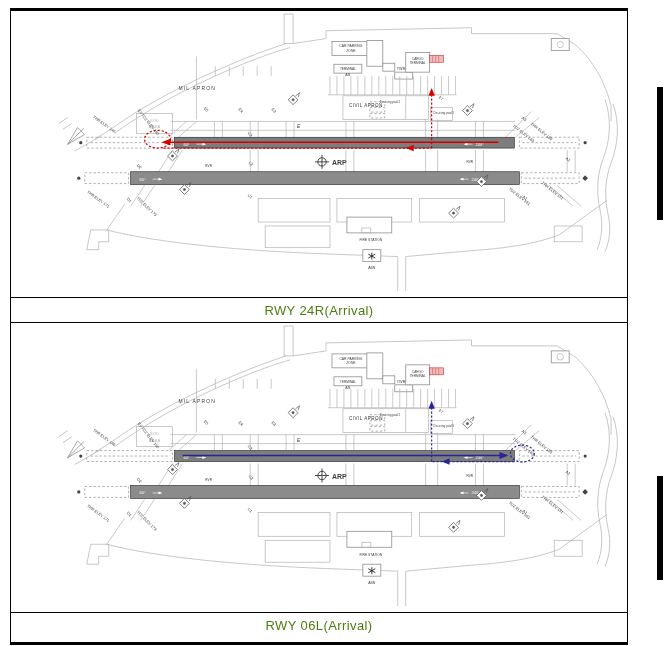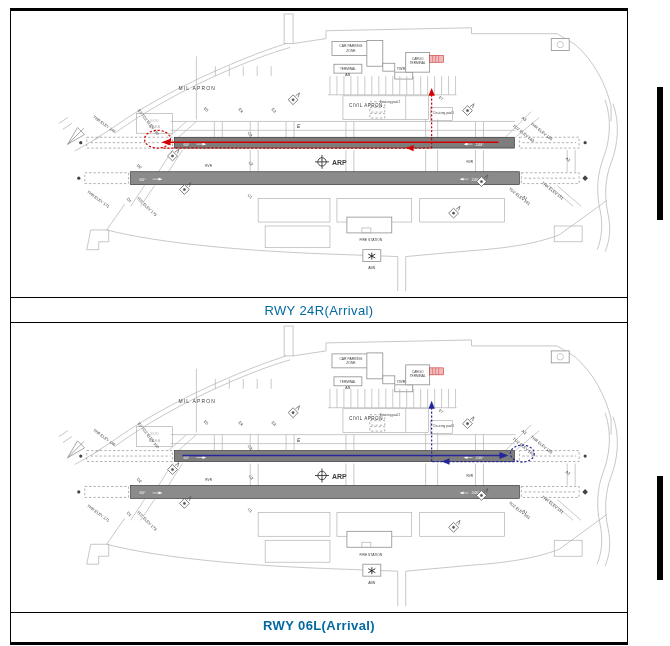--- a/index.html
+++ b/index.html
@@ -5,23 +5,23 @@
   html,body{margin:0;padding:0;background:#fff;font-family:"Liberation Sans",sans-serif;}
   .page{position:relative;width:670px;height:646px;background:#fff;overflow:hidden;}
   .sheet{position:absolute;left:10px;top:8px;width:616px;height:631px;
          border:1px solid #000;border-top:3px solid #000;border-bottom:3px solid #000;
          display:flex;flex-direction:column;background:#fff;}
   .panel{display:flex;flex-direction:column;min-height:0;}
   .panel+.panel{border-top:1px solid #000;}
   .diagram{position:relative;flex:1;min-height:0;}
   .diagram svg{display:block;width:100%;height:100%;}
   .caption{flex:0 0 24px;border-top:1px solid #000;display:flex;align-items:center;justify-content:center;
-           font-size:13px;color:#0369a1;letter-spacing:0.4px;}
+           font-size:13px;color:#4d7c0f;letter-spacing:0.4px;}
   .p1 .diagram{flex:0 0 286px;}
-  .p2 .caption{flex-basis:25px;font-weight:bold;}
+  .p2 .caption{flex-basis:25px;}
   .tab{position:absolute;left:657px;width:6px;background:#000;}
   .tab1{top:87px;height:133px;}
   .tab2{top:476px;height:104px;}
   
   .road{stroke:#b9b9b9;fill:none;stroke-width:0.8;}
   .thin{stroke:#b2b2b2;fill:none;stroke-width:0.7;}
   .bld{stroke:#8e8e8e;fill:#fff;stroke-width:0.8;}
   .dashg{stroke:#8f8f8f;fill:none;stroke-width:0.7;stroke-dasharray:2.4,2;}
   .lbl{fill:#3d3d3d;}
   .t30{font-size:3.2px;} .t32{font-size:3.4px;} .t35{font-size:3.6px;}

